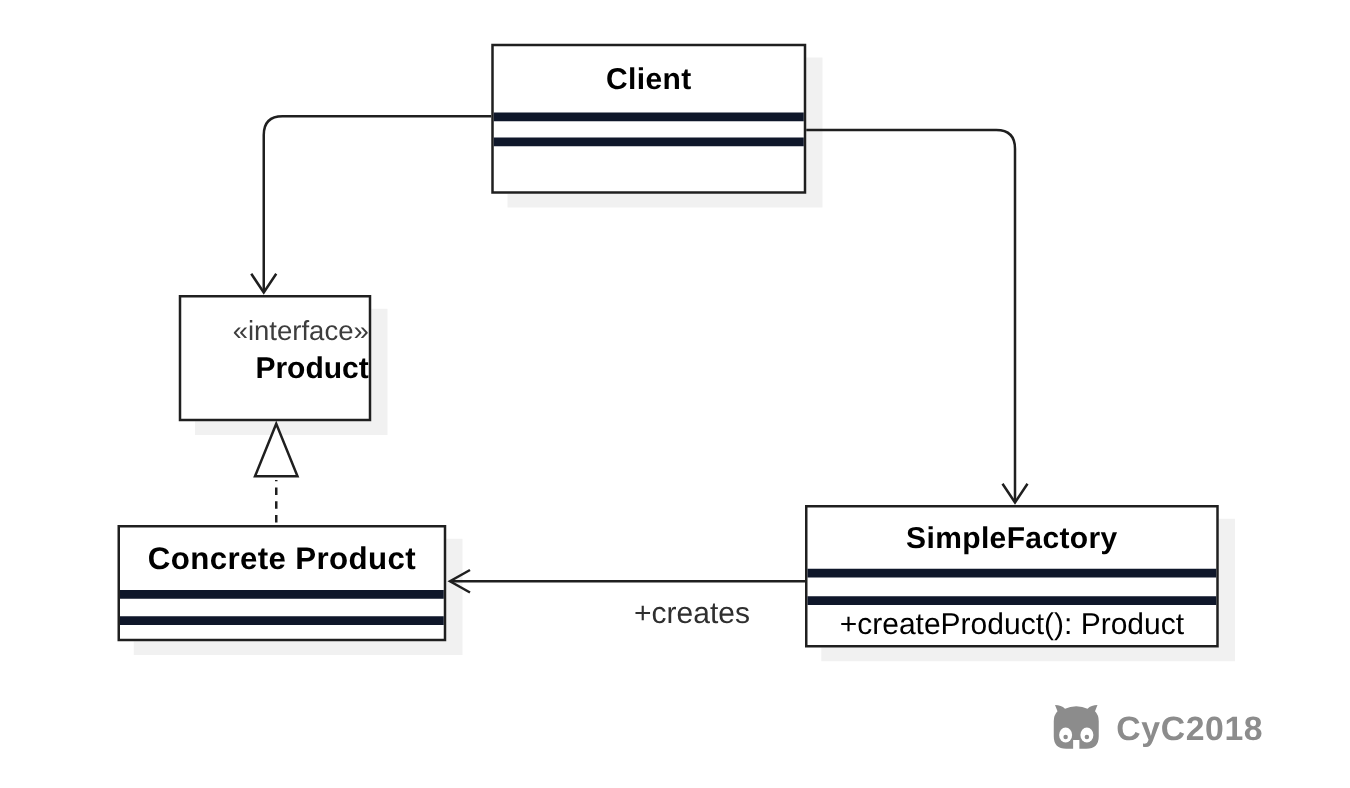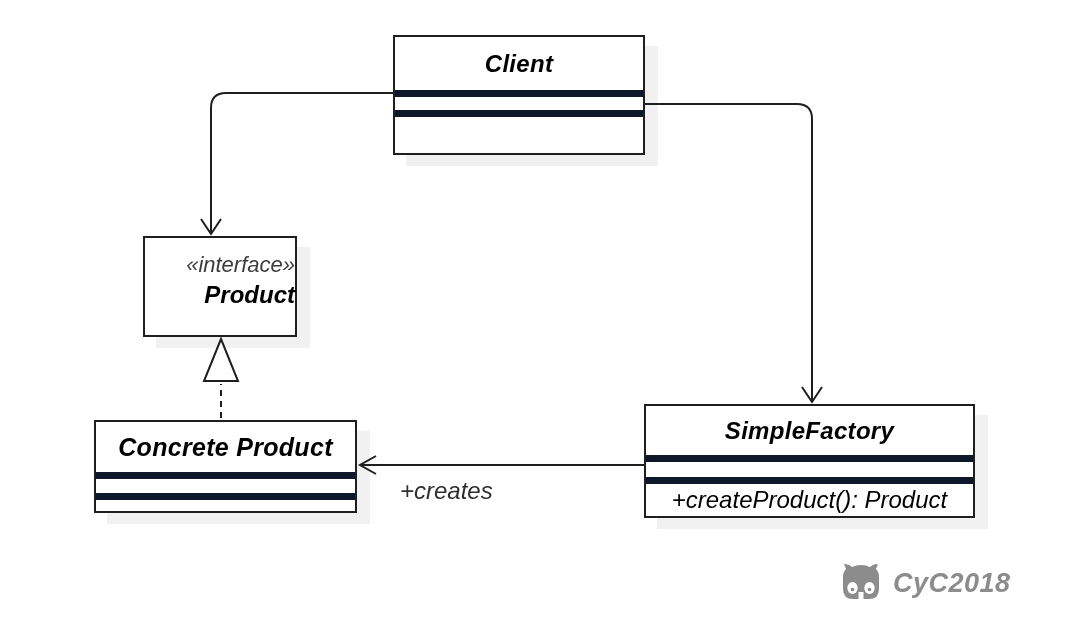--- a/index.html
+++ b/index.html
@@ -3,21 +3,20 @@
 <meta charset="utf-8">
 <style>
   html, body { margin: 0; padding: 0; background: #ffffff; }
   .stage {
     position: relative;
     width: 1080px;
     height: 630px;
     background: #ffffff;
     font-family: "Liberation Sans", sans-serif;
     overflow: hidden;
-    font-style: italic;
   }
   .connectors {
     position: absolute;
     left: 0; top: 0;
     width: 1080px; height: 630px;
     z-index: 3;
     pointer-events: none;
   }
   .class-box {
     position: absolute;
@@ -59,21 +58,21 @@
 
   .factory-box  { left: 644px; top: 404px; width: 331px; height: 114px; }
   .factory-box .title-compartment { height: 49px; }
   .factory-box .mid-compartment   { height: 22px; }
   .factory-box .bottom-compartment{ flex: 1; font-size: 24px; padding: 0 4px; }
 
   .edge-label {
     position: absolute;
     left: 400px; top: 477px;
     width: 200px;
-    text-align: left;
+    text-align: right;
     font-size: 24px;
     color: #2f2f2f;
     z-index: 2;
   }
   .watermark {
     position: absolute;
     left: 838px; top: 563px;
     display: flex;
     align-items: center;
     gap: 9px;

